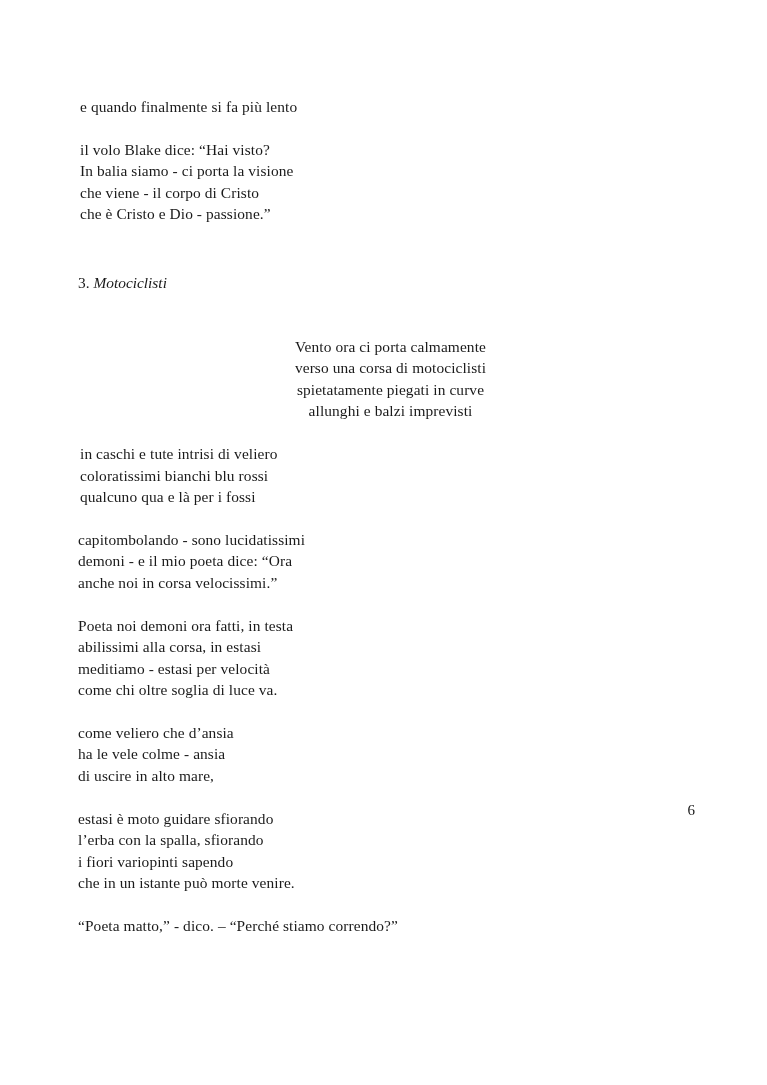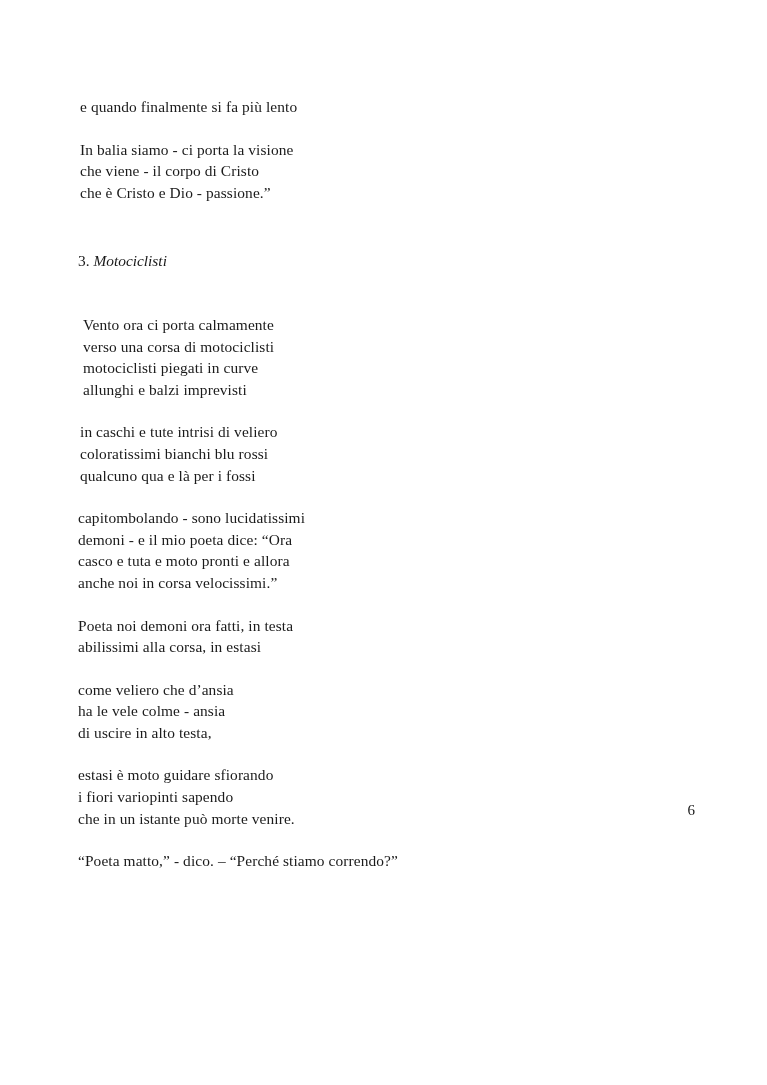--- a/index.html
+++ b/index.html
@@ -33,21 +33,21 @@
     margin: 0 0 0 0;
   }
   .line {
     font-size: 15.4px;
     line-height: 21.6px;
     white-space: pre;
     letter-spacing: 0.1px;
   }
   .indent-0 { padding-left: 0px; }
   .indent-1 { padding-left: 2px; }
-  .indent-2 { padding-left: 5px; }
+  .indent-2 { padding-left: 5px; text-align: center; }
 
   .gap-small { height: 21px; }
   .gap-large { height: 47px; }
   .gap-xl { height: 42px; }
 
   .section-head {
     font-size: 15.4px;
     line-height: 21.6px;
     white-space: pre;
   }
@@ -65,60 +65,63 @@
 </head>
 <body>
 
 <div class="page">
   <div class="content">
       <div class="stanza">
         <div class="line indent-1">e quando finalmente si fa più lento</div>
       </div>
       <div class="gap-small"></div>
       <div class="stanza">
+        <div class="line indent-1">il volo Blake dice: “Hai visto?</div>
         <div class="line indent-1">In balia siamo - ci porta la visione</div>
         <div class="line indent-1">che viene - il corpo di Cristo</div>
         <div class="line indent-1">che è Cristo e Dio - passione.”</div>
       </div>
       <div class="gap-large"></div>
       <div class="section-head"><span class="num">3. </span><span class="ttl">Motociclisti</span></div>
       <div class="gap-xl"></div>
       <div class="stanza">
         <div class="line indent-2">Vento ora ci porta calmamente</div>
         <div class="line indent-2">verso una corsa di motociclisti</div>
-        <div class="line indent-2">motociclisti piegati in curve</div>
+        <div class="line indent-2">spietatamente piegati in curve</div>
         <div class="line indent-2">allunghi e balzi imprevisti</div>
       </div>
       <div class="gap-small"></div>
       <div class="stanza">
         <div class="line indent-1">in caschi e tute intrisi di veliero</div>
         <div class="line indent-1">coloratissimi bianchi blu rossi</div>
         <div class="line indent-1">qualcuno qua e là per i fossi</div>
       </div>
       <div class="gap-small"></div>
       <div class="stanza">
         <div class="line indent-0">capitombolando - sono lucidatissimi</div>
         <div class="line indent-0">demoni - e il mio poeta dice: “Ora</div>
-        <div class="line indent-0">casco e tuta e moto pronti e allora</div>
         <div class="line indent-0">anche noi in corsa velocissimi.”</div>
       </div>
       <div class="gap-small"></div>
       <div class="stanza">
         <div class="line indent-0">Poeta noi demoni ora fatti, in testa</div>
         <div class="line indent-0">abilissimi alla corsa, in estasi</div>
+        <div class="line indent-0">meditiamo - estasi per velocità</div>
+        <div class="line indent-0">come chi oltre soglia di luce va.</div>
       </div>
       <div class="gap-small"></div>
       <div class="stanza">
         <div class="line indent-0">come veliero che d’ansia</div>
         <div class="line indent-0">ha le vele colme - ansia</div>
-        <div class="line indent-0">di uscire in alto testa,</div>
+        <div class="line indent-0">di uscire in alto mare,</div>
       </div>
       <div class="gap-small"></div>
       <div class="stanza">
         <div class="line indent-0">estasi è moto guidare sfiorando</div>
+        <div class="line indent-0">l’erba con la spalla, sfiorando</div>
         <div class="line indent-0">i fiori variopinti sapendo</div>
         <div class="line indent-0">che in un istante può morte venire.</div>
       </div>
       <div class="gap-small"></div>
       <div class="stanza">
         <div class="line indent-0">“Poeta matto,” - dico. – “Perché stiamo correndo?”</div>
       </div>
     </div>
   <div class="page-number">6</div>
 </div>

